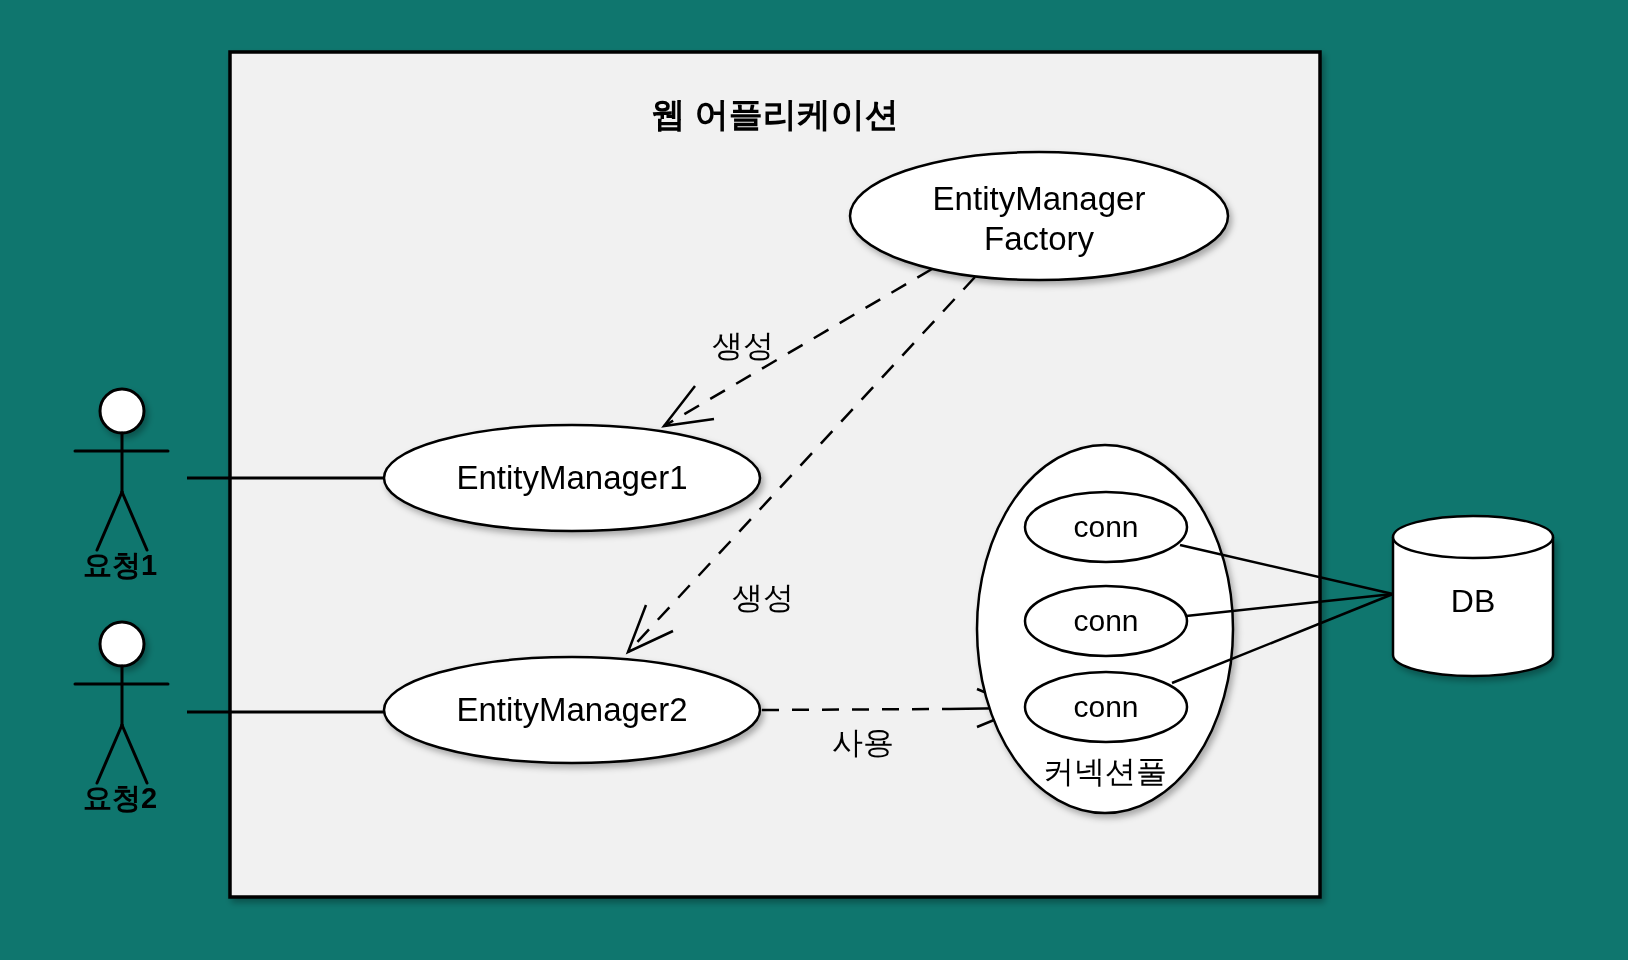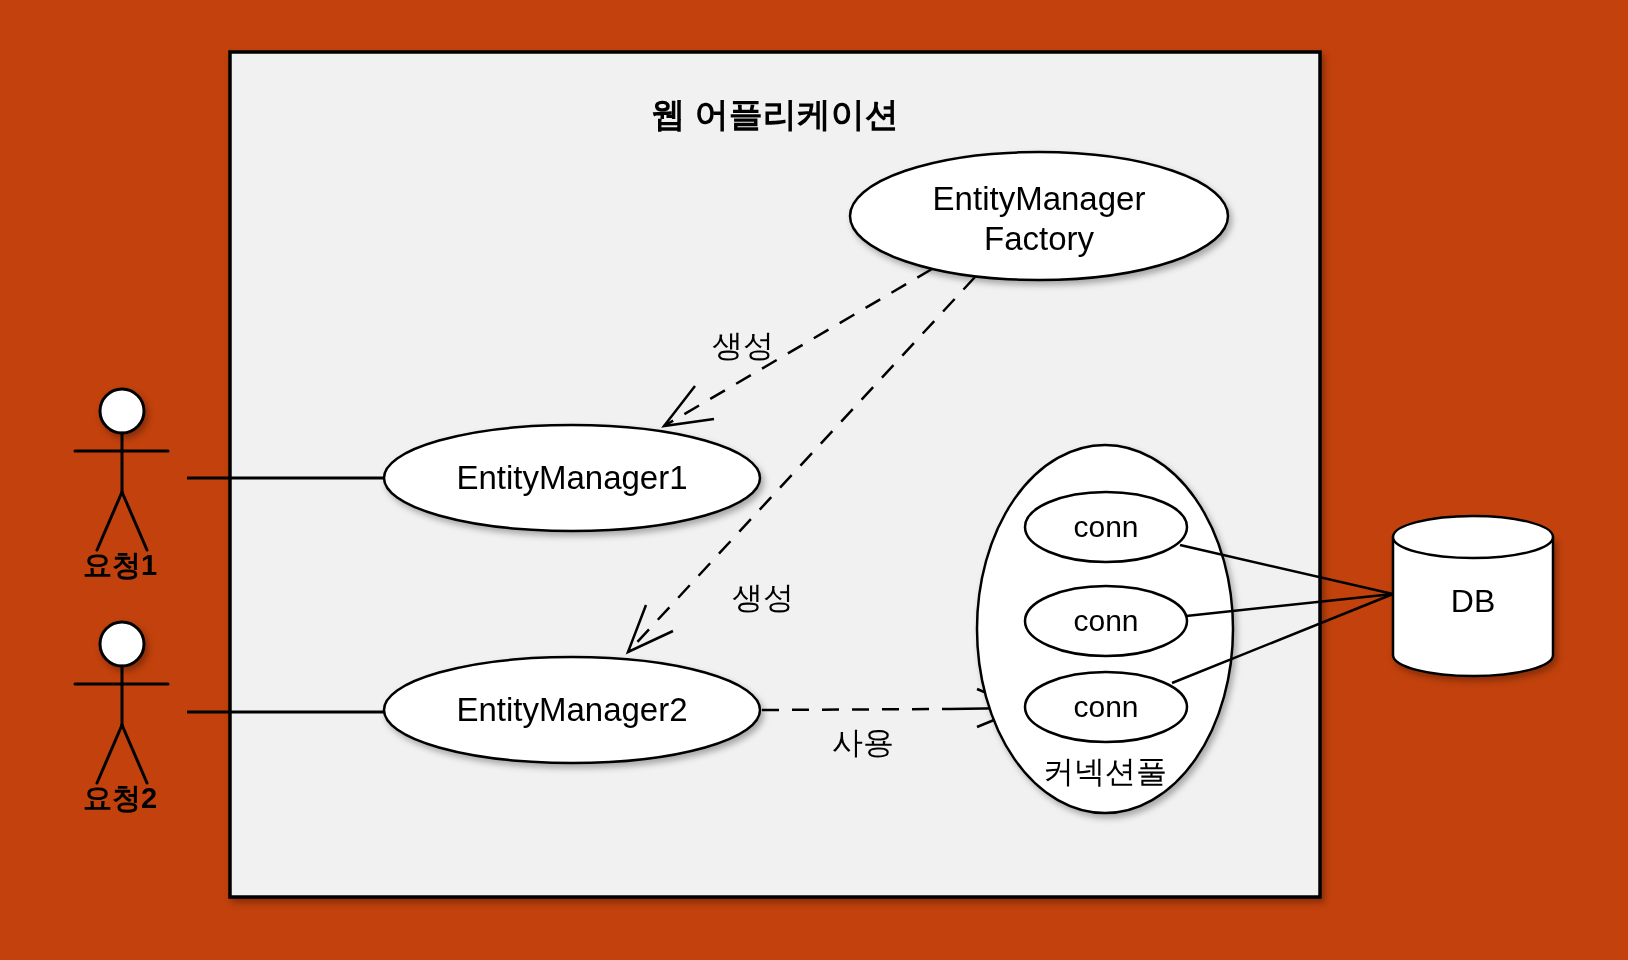--- a/index.html
+++ b/index.html
@@ -1,19 +1,19 @@
 <!DOCTYPE html>
 <html><head>
 <meta charset="utf-8">
 <style>
   html,body{margin:0;padding:0;background:#ffffff;}
   .canvas{
     position:relative;
     width:1628px;height:960px;
-    background:#c2410c;
+    background:#0f766e;
     font-family:"Liberation Sans","DejaVu Sans",sans-serif;
     overflow:hidden;
   }
   svg{position:absolute;left:0;top:0;}
   text{
     font-family:"Liberation Sans","DejaVu Sans",sans-serif;
     fill:#000000;
   }
   .t-title{font-size:34px;font-weight:bold;}
   .t-node{font-size:33px;}

